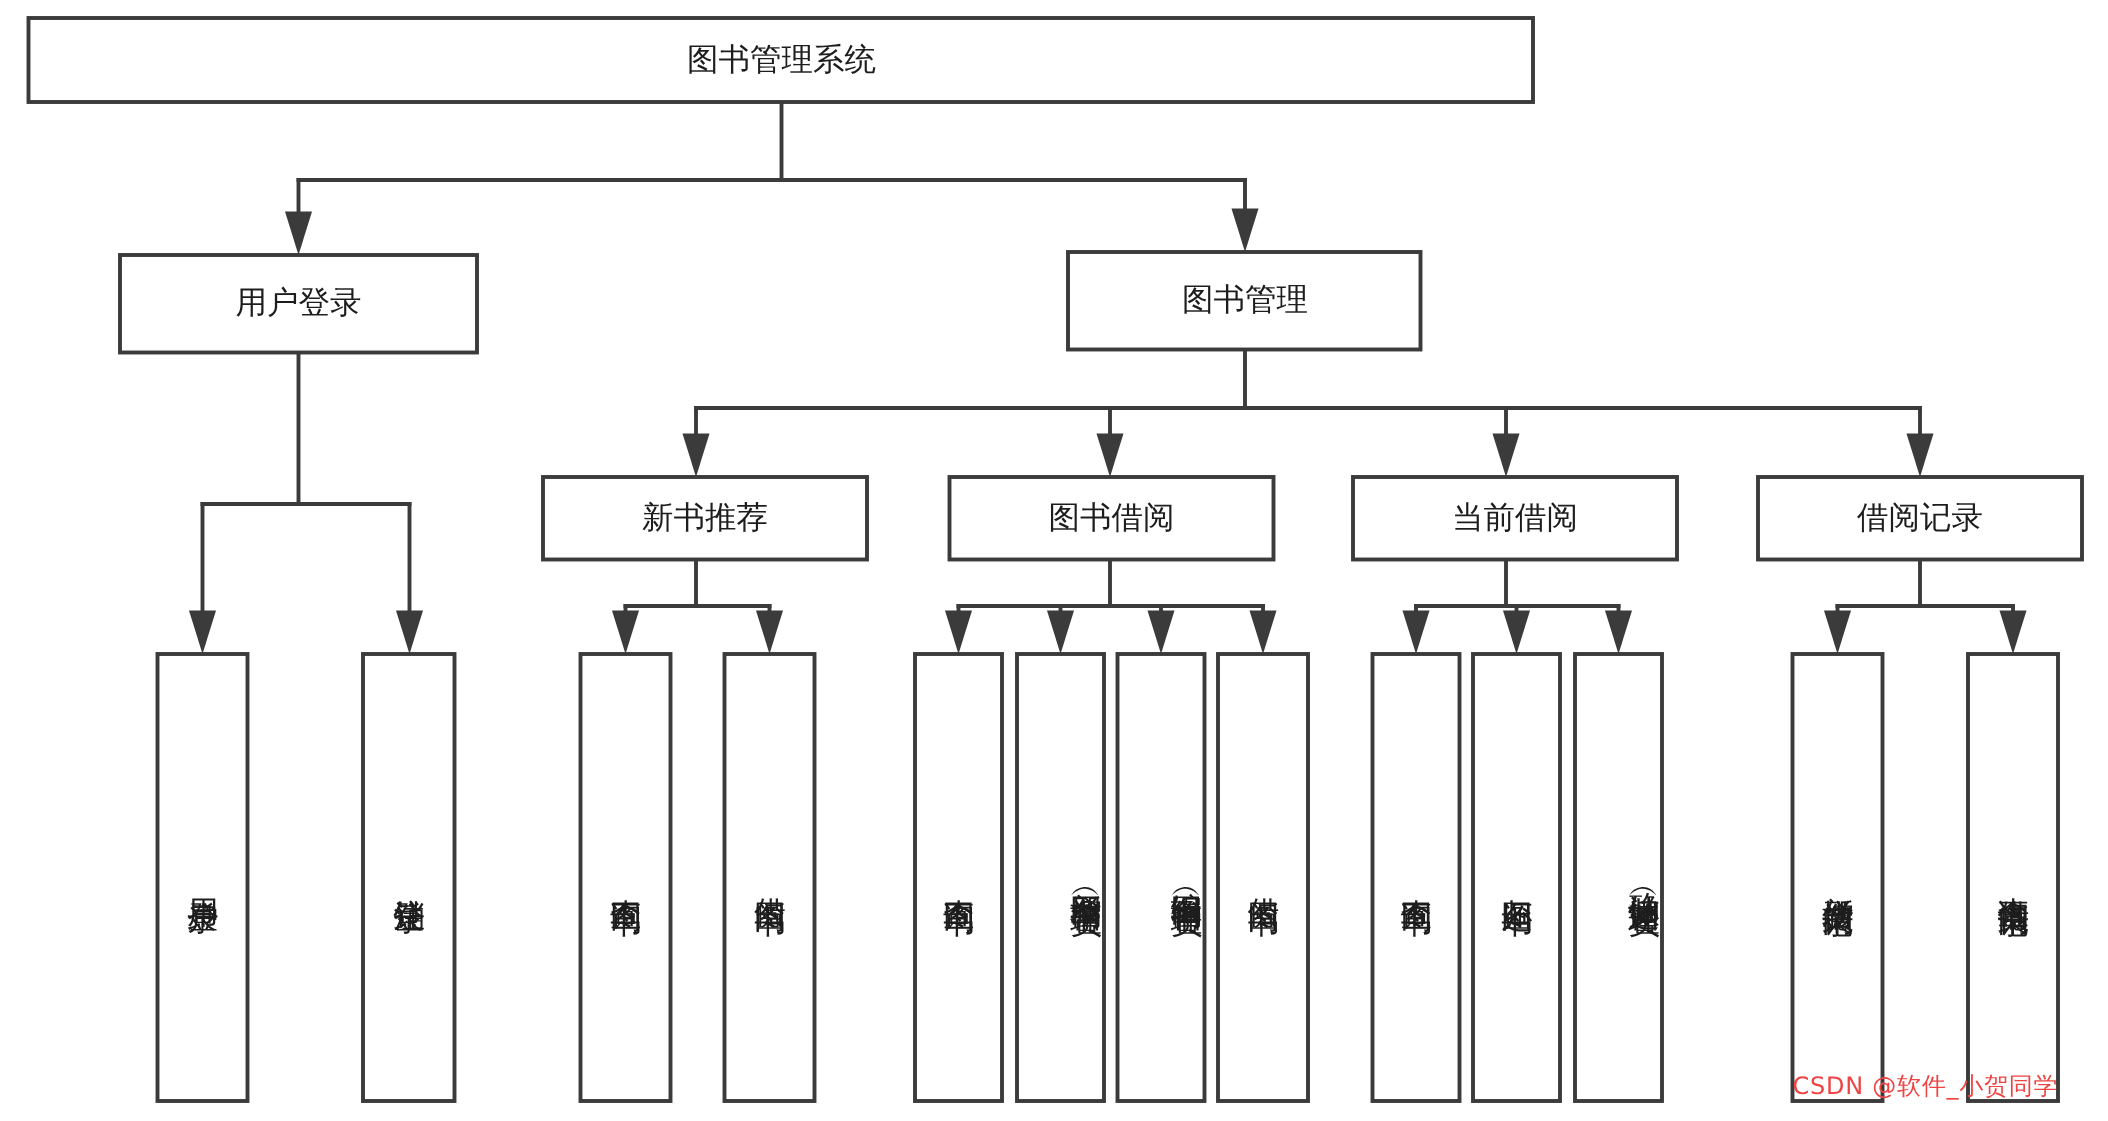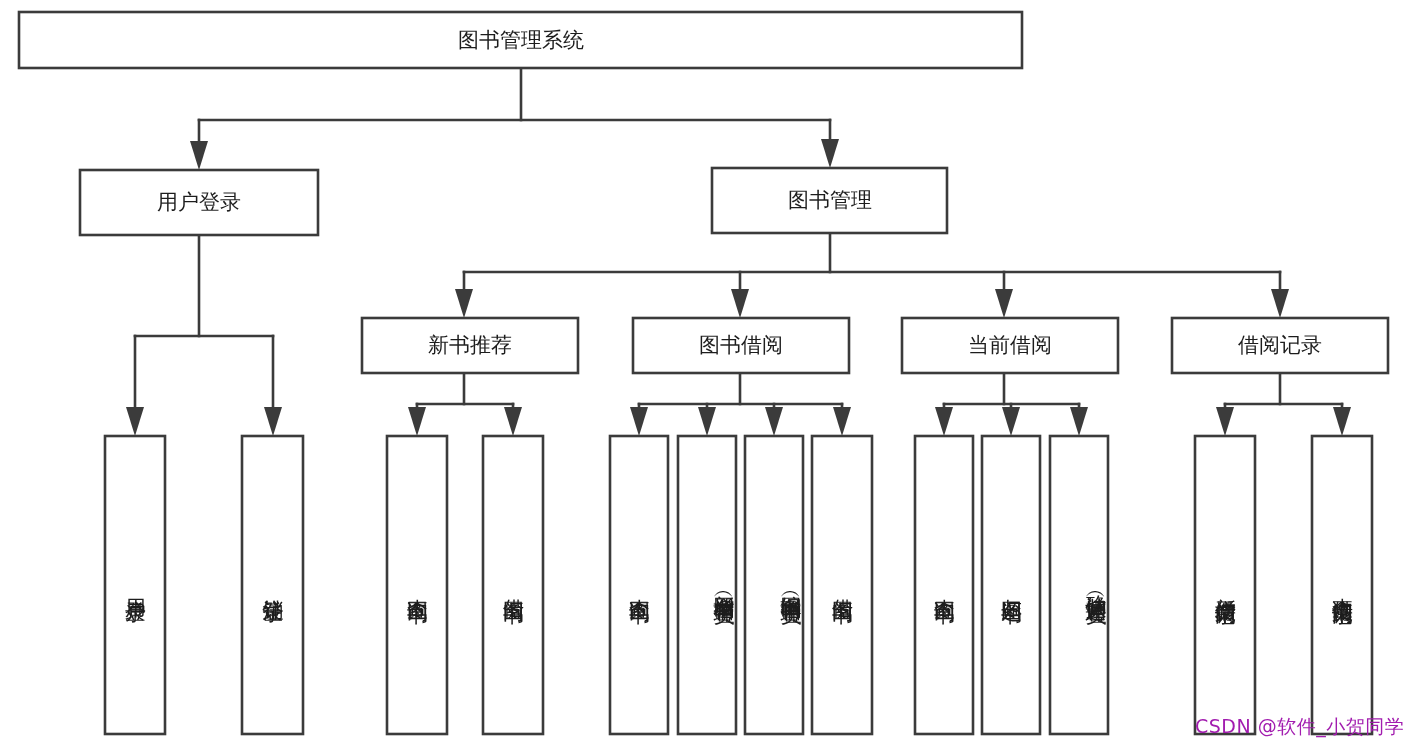--- a/index.html
+++ b/index.html
@@ -61,22 +61,22 @@
     text-align: center;
     display: flex;
     align-items: center;
     justify-content: center;
     user-select: none;
     pointer-events: none;
   }
   .watermark {
     position: absolute;
     font-family: "DejaVu Sans", "Liberation Sans", sans-serif;
-    font-size: 19px;
-    color: #a21caf;
+    font-size: 16px;
+    color: #ef4444;
     white-space: nowrap;
     letter-spacing: 0.5px;
   }
 </style>
 </head>
 <body>
 
 <div id="canvas">
 
   <svg id="diagram" viewBox="0 0 1405 747">

